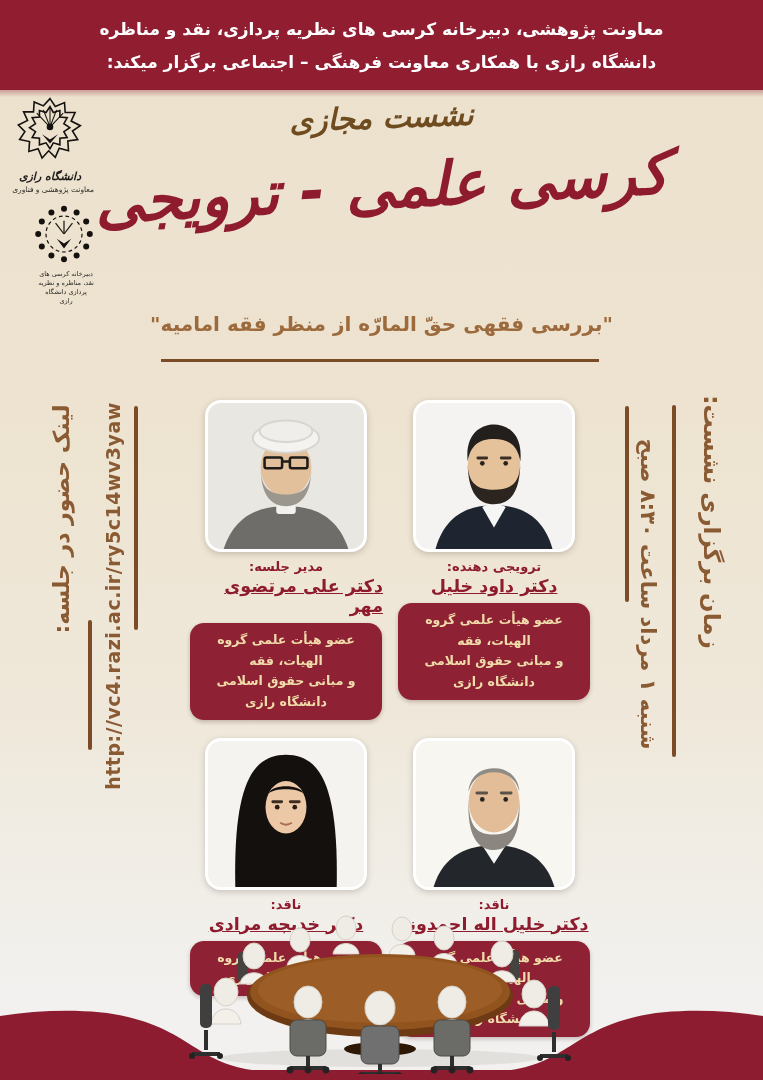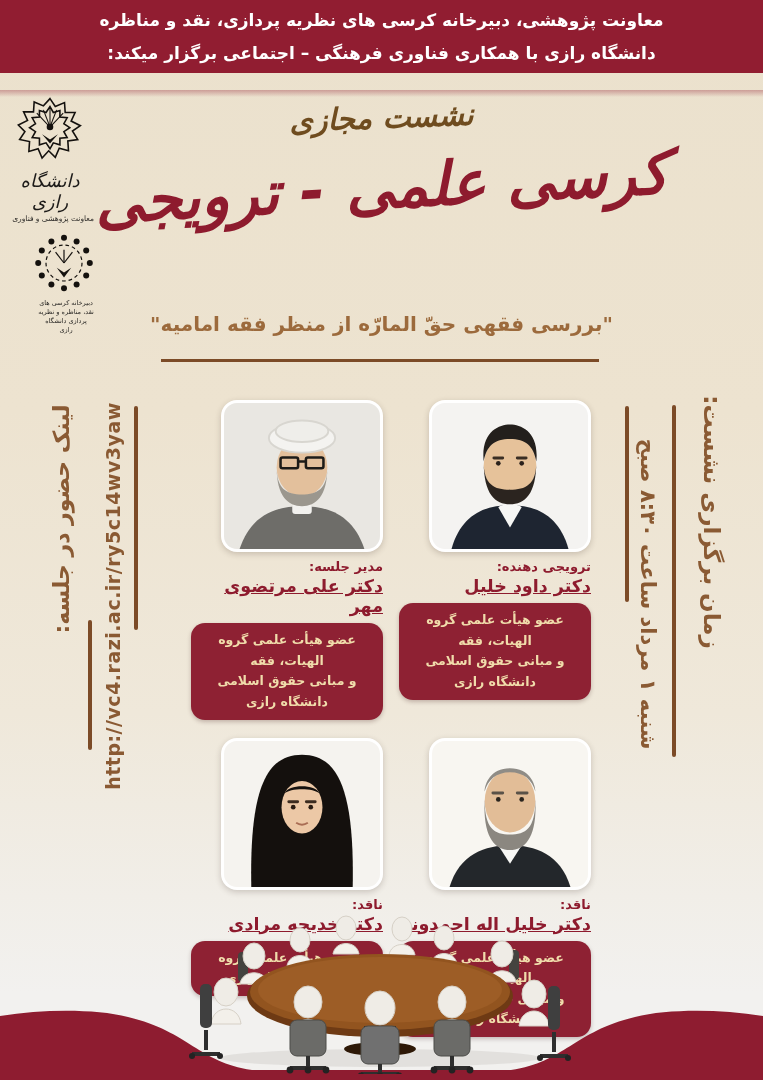--- a/index.html
+++ b/index.html
@@ -4,33 +4,33 @@
 <style>
   html,body { margin:0; padding:0; background:#d8d4cc; }
   .poster {
     position:relative; width:763px; height:1080px; overflow:hidden;
     font-family:"DejaVu Sans", sans-serif; direction:rtl;
     background:linear-gradient(180deg,#ebe1cd 0%, #ede3d0 38%, #efe8da 66%, #f1eee8 83%, #f2f1ef 92%, #f2f1ef 100%);
     margin:0 auto;
   }
   
   .header {
-    position:absolute; left:0; top:0; width:763px; height:73px;
+    position:absolute; left:0; top:0; width:763px; height:90px;
     background:#911d31; color:#ffffff; text-align:center;
     display:flex; flex-direction:column; justify-content:center; gap:13px;
     font-weight:bold;
   }
   .header .l1 { font-size:17px; letter-spacing:.2px; }
   .header .l2 { font-size:17px; letter-spacing:.2px; }
   .header-fade { position:absolute; left:0; top:90px; width:763px; height:7px;
     background:linear-gradient(180deg, rgba(145,29,49,.35), rgba(145,29,49,0)); }
 
   
   .logo-col-left { position:absolute; left:6px; top:96px; width:88px; text-align:center; color:#1c1a18; }
-  .razi-title { font-family:"DejaVu Serif", serif; font-style:italic; font-weight:normal; font-size:18px; margin-top:4px; }
+  .razi-title { font-family:"DejaVu Serif", serif; font-style:italic; font-weight:bold; font-size:11px; margin-top:4px; }
   .razi-sub { font-size:7.5px; margin-top:2px; color:#2b2926;text-align:right; }
   .sec-cap { font-size:6.5px; margin-top:2px; color:#2b2926; line-height:1.4; }
   .logo-col-right { position:absolute; left:669px; top:96px; width:88px; text-align:center; }
   .sccr-cap { font-family:"DejaVu Serif", serif; font-style:italic; font-weight:bold; font-size:9.5px; color:#2e2a6e; margin-top:1px; }
 
   
   .kicker { position:absolute; left:0; top:100px; width:763px; text-align:center;
     font-size:30px; font-weight:bold; font-style:italic; color:#6f4c1f; transform:rotate(-2deg); }
   .main-title { position:absolute; left:0; top:152px; width:763px; text-align:center;
     font-size:60px; font-weight:bold; font-style:italic; color:#8e1b2e; transform:rotate(-3deg); }
@@ -49,42 +49,42 @@
   .vrule { position:absolute; width:4px; background:#7c4b27; border-radius:2px; }
   .vr1 { left:672px; top:405px; height:352px; }
   .vr2 { left:625px; top:406px; height:196px; }
   .vr3 { left:134px; top:406px; height:224px; }
   .vr4 { left:88px;  top:620px; height:130px; }
 
   
   .cards { position:absolute; left:189px; top:400px; width:402px;
     display:grid; grid-template-columns:194px 194px; gap:18px 14px;
     direction:rtl; justify-items:center; }
-  .card { width:194px; display:flex; flex-direction:column; align-items:flex-start; }
+  .card { width:194px; display:flex; flex-direction:column; align-items:center; }
   .photo-frame { width:162px; height:152px; background:#ffffff; border-radius:16px;
     box-shadow:0 2px 6px rgba(60,40,30,.22); padding:3px; box-sizing:border-box; }
   .photo-frame svg { width:100%; height:100%; border-radius:13px; display:block; }
   .role { margin-top:7px; font-size:13px; font-weight:bold; color:#8e1b2e; }
   .name { margin-top:2px; font-size:17.5px; font-weight:bold; color:#8e1b2e;text-decoration:underline; }
   .badge { margin-top:7px; width:192px; box-sizing:border-box; background:#8e2133; color:#f0dcab;
     border-radius:14px; padding:7px 6px; font-size:12.5px; font-weight:bold; text-align:center; line-height:1.65;
     box-shadow:0 2px 4px rgba(60,20,20,.25); }
 
   
   .wave { position:absolute; left:0; top:1000px; width:763px; height:80px; }
   .meeting { position:absolute; left:178px; top:912px; width:404px; height:162px; }
 </style>
 </head>
 <body>
 
 <div class="poster">
 
   <div class="header">
     <div class="l1">معاونت پژوهشی، دبیرخانه کرسی های نظریه پردازی، نقد و مناظره</div>
-    <div class="l2">دانشگاه رازی با همکاری فناوری فرهنگی – اجتماعی برگزار میکند:</div>
+    <div class="l2">دانشگاه رازی با همکاری معاونت فرهنگی – اجتماعی برگزار میکند:</div>
   </div>
   <div class="header-fade"></div>
 
   <div class="logo-col-left">
     <span>
       <svg width="66" height="66" viewBox="0 0 100 100">
         <g fill="none" stroke="#14110e" stroke-width="2.4">
           <path d="M50,4 L58,16 L72,10 L73,25 L88,25 L82,38 L96,45 L84,53 L92,66 L77,68 L78,83 L64,79 L58,93 L48,83 L38,94 L32,80 L18,84 L19,69 L4,66 L12,54 L2,44 L16,37 L10,24 L25,24 L26,9 L40,15 Z"></path>
           <path d="M50,16 L55,25 L65,22 L65,32 L76,33 L71,42 L80,48 L71,54 L76,63 L65,64 L65,74 L55,71 L50,80 L44,71 L34,74 L34,64 L23,63 L28,54 L19,48 L28,42 L23,33 L34,32 L34,22 L44,25 Z"></path>
         </g>

